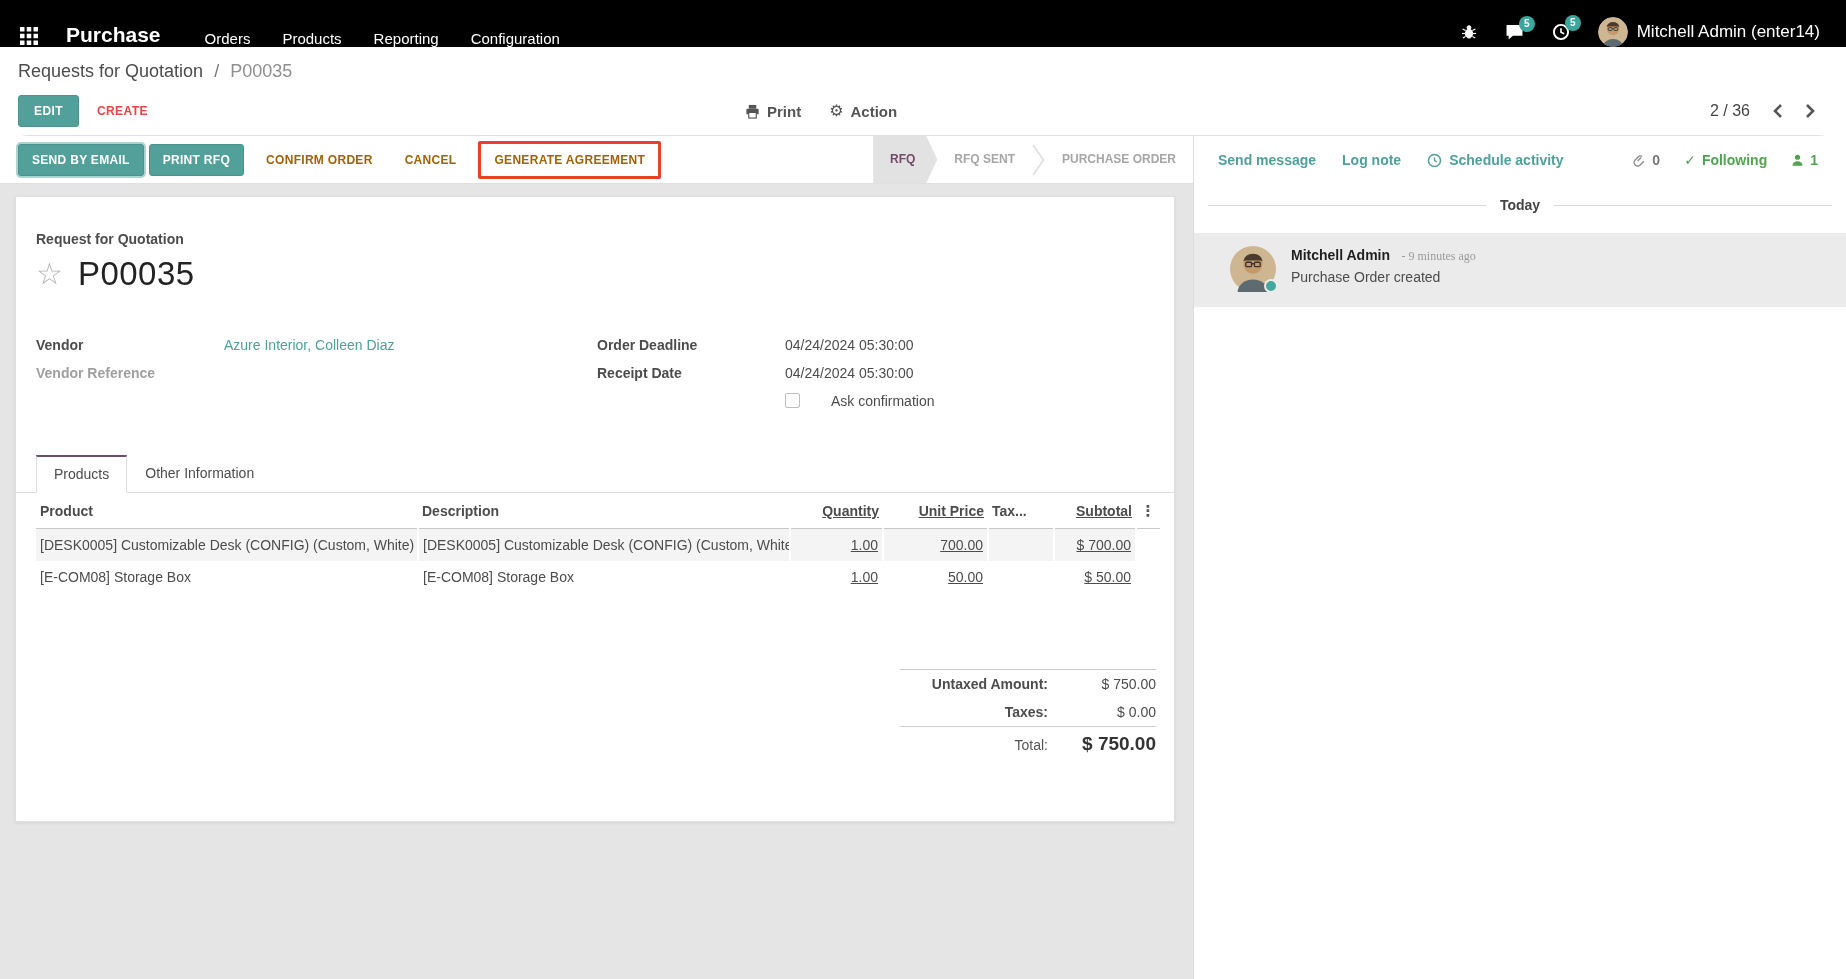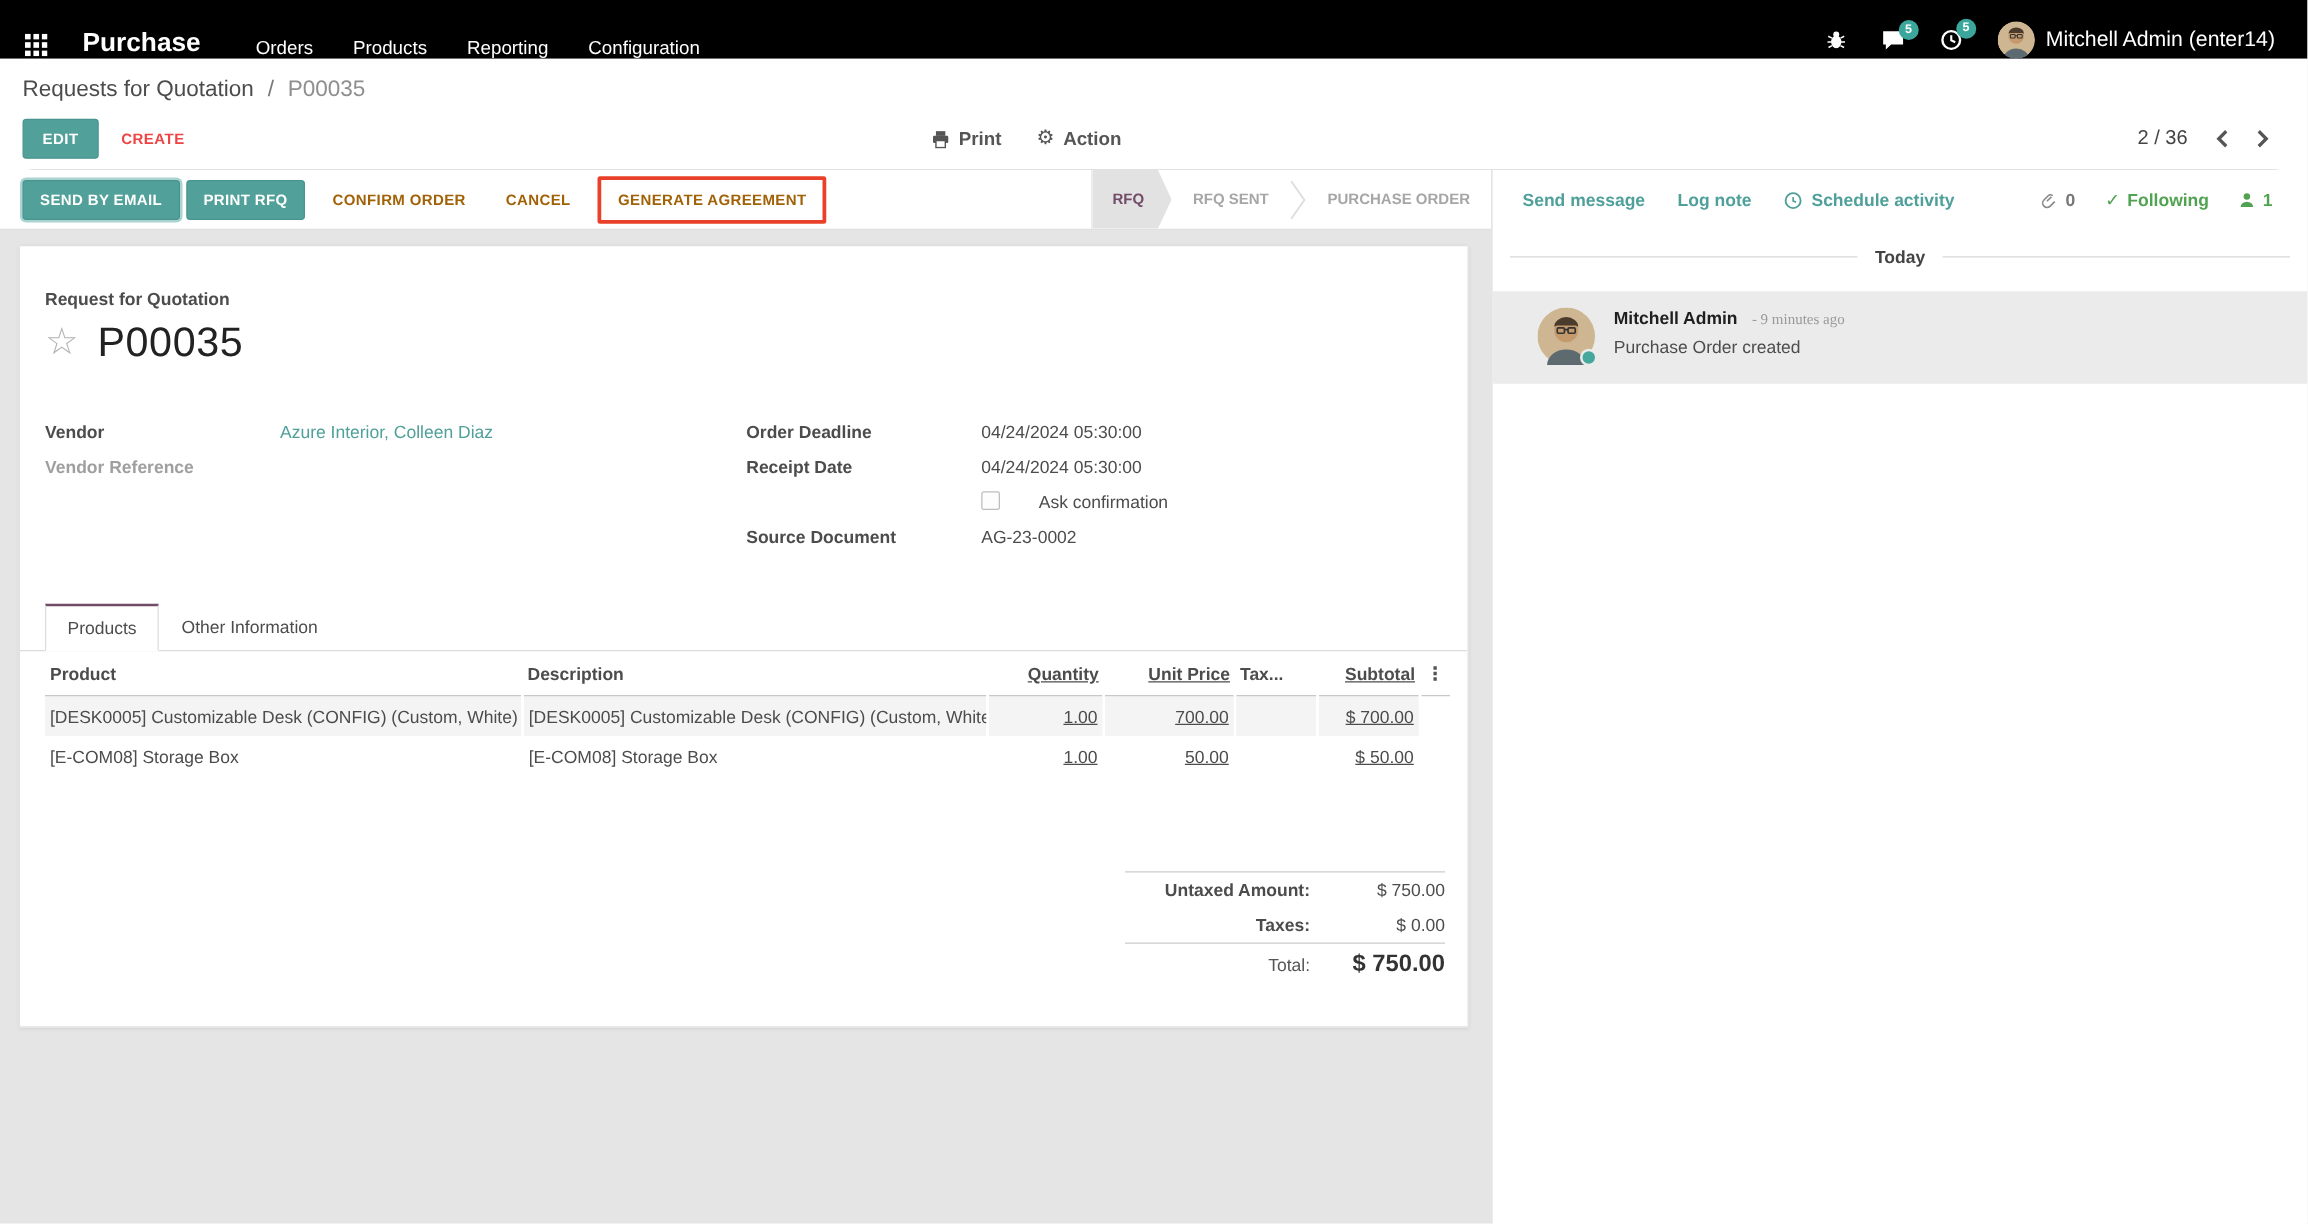--- a/index.html
+++ b/index.html
@@ -281,24 +281,20 @@
               <span>04/24/2024 05:30:00</span>
             </div>
             <div class="field-row">
               <span class="f-label">Receipt Date</span>
               <span>04/24/2024 05:30:00</span>
             </div>
             <div class="field-row">
               <span class="f-label"></span>
               <span class="checkbox"></span>
               <span>Ask confirmation</span>
-            </div>
-            <div class="field-row">
-              <span class="f-label">Source Document</span>
-              <span>AG-23-0002</span>
             </div>
           </div>
         </div>
 
         <div class="tabs">
           <span class="tab active">Products</span>
           <span class="tab">Other Information</span>
         </div>
 
         <table class="lines">

